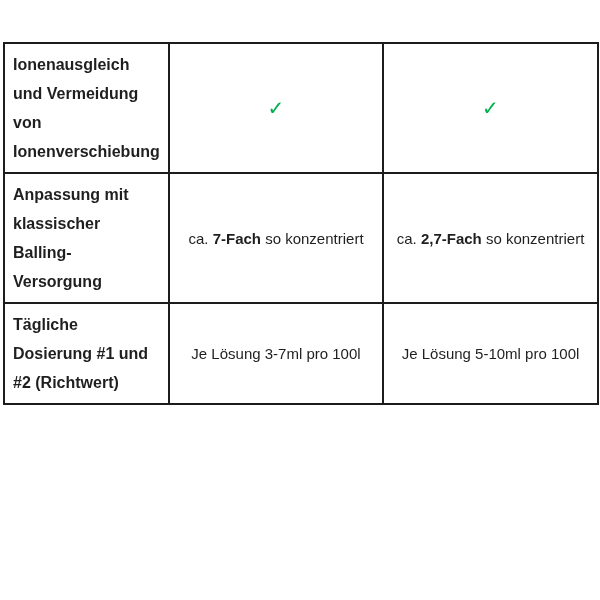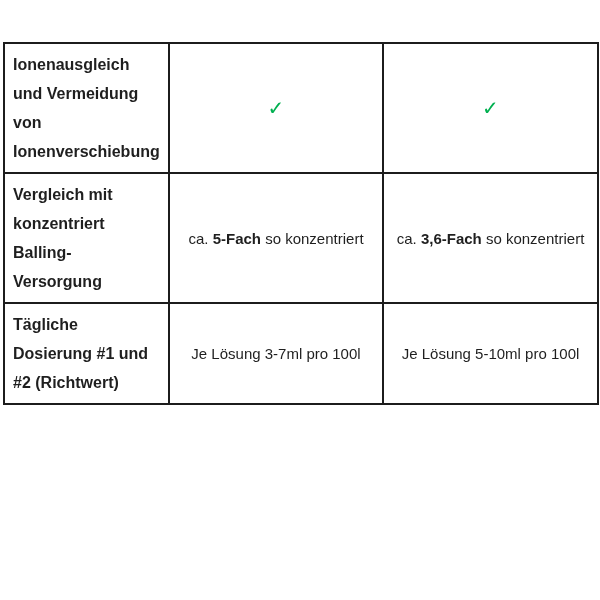--- a/index.html
+++ b/index.html
@@ -69,26 +69,26 @@
       <tr class="r1">
         <td class="label-cell">Ionenausgleich und Vermeidung von Ionenverschiebung</td>
         <td class="value-cell">
           <span class="check" style="color: rgb(0, 176, 80);">✓</span>
         </td>
         <td class="value-cell">
           <span class="check" style="color: rgb(0, 176, 80);">✓</span>
         </td>
       </tr>
       <tr class="r2">
-        <td class="label-cell">Vergleich mit konzentriert Balling-Versorgung</td>
+        <td class="label-cell">Anpassung mit klassischer Balling-Versorgung</td>
         <td class="value-cell">
-          <span>ca. </span><strong>5-Fach</strong><span> so konzentriert</span>
+          <span>ca. </span><strong>7-Fach</strong><span> so konzentriert</span>
         </td>
         <td class="value-cell">
-          <span>ca. </span><strong>3,6-Fach</strong><span> so konzentriert</span>
+          <span>ca. </span><strong>2,7-Fach</strong><span> so konzentriert</span>
         </td>
       </tr>
       <tr class="r5">
         <td class="label-cell">Tägliche Dosierung #1 und #2 (Richtwert)</td>
         <td class="value-cell">Je Lösung 3-7ml pro 100l</td>
         <td class="value-cell">Je Lösung 5-10ml pro 100l</td>
       </tr>
     </tbody>
   </table>
 </div>

